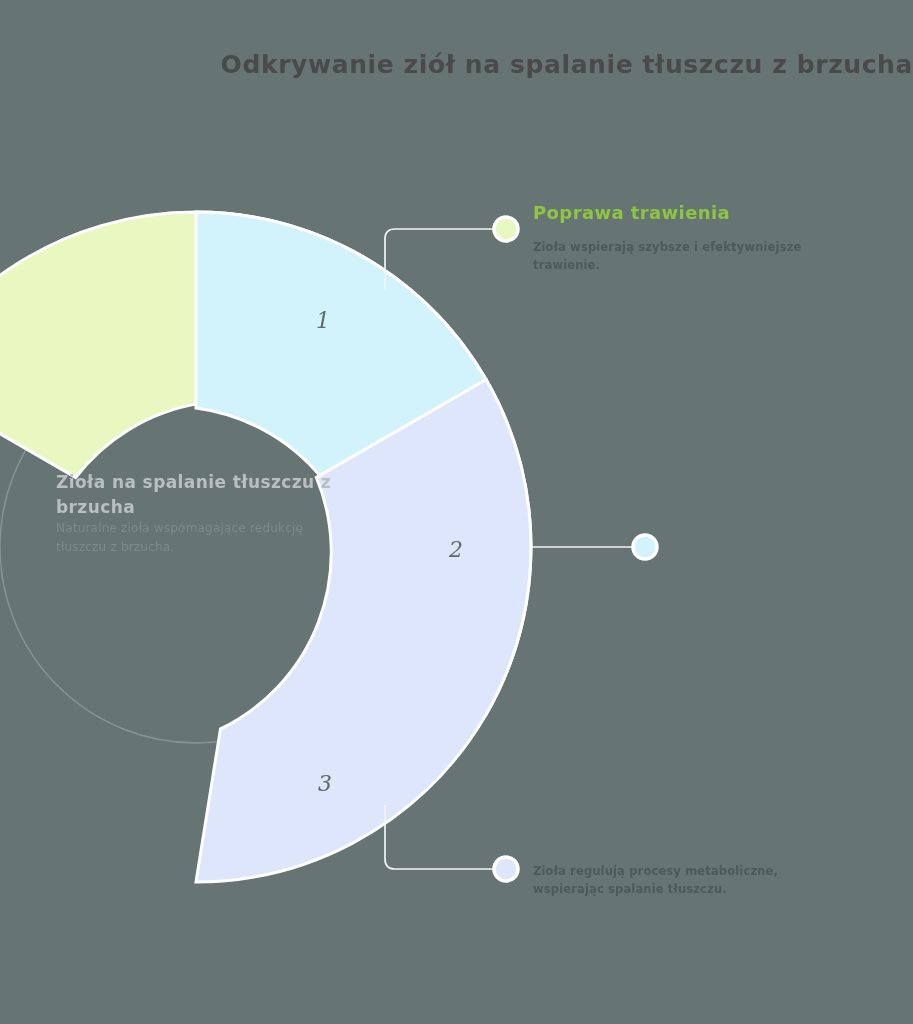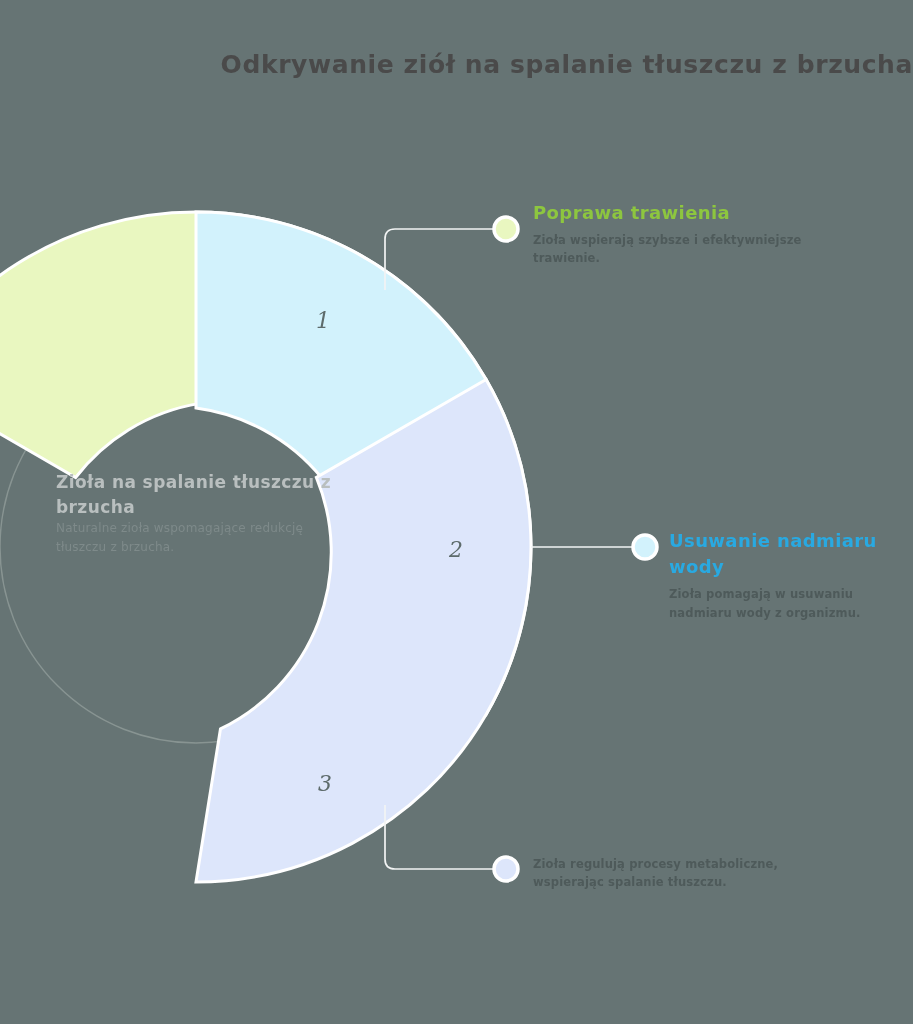--- a/index.html
+++ b/index.html
@@ -84,21 +84,21 @@
     position: absolute;
     width: 300px;
   }
   .callout-title {
     font-size: 18px;
     font-weight: bold;
     line-height: 1.45;
     letter-spacing: 0.4px;
   }
   .callout-desc {
-    margin-top: 5px;
+    margin-top: 12px;
     font-size: 11.5px;
     font-weight: bold;
     color: #4e5a5a;
     line-height: 1.6;
     letter-spacing: 0.15px;
   }
   #callout-1 { left: 533px; top: 200px; }
   #callout-2 { left: 669px; top: 528px; width: 215px; }
   #callout-3 { left: 533px; top: 850px; }
 </style>
@@ -145,22 +145,18 @@
 
   <div class="seg-num" id="seg-num-1">1</div>
   <div class="seg-num" id="seg-num-2">2</div>
   <div class="seg-num" id="seg-num-3">3</div>
 
   <div class="callout" id="callout-1">
     <div class="callout-title" style="color:#8dc63f">Poprawa trawienia</div>
     <div class="callout-desc">Zioła wspierają szybsze i efektywniejsze trawienie.</div>
   </div>
 
-  <div class="callout" id="callout-2">
-    <div class="callout-title" style="color:#29a9e1">Usuwanie nadmiaru wody</div>
-    <div class="callout-desc">Zioła pomagają w usuwaniu nadmiaru wody z organizmu.</div>
-  </div>
 
   <div class="callout" id="callout-3">
     <div class="callout-desc">Zioła regulują procesy metaboliczne, wspierając spalanie tłuszczu.</div>
   </div>
 
 </div>
 
 </body></html>

